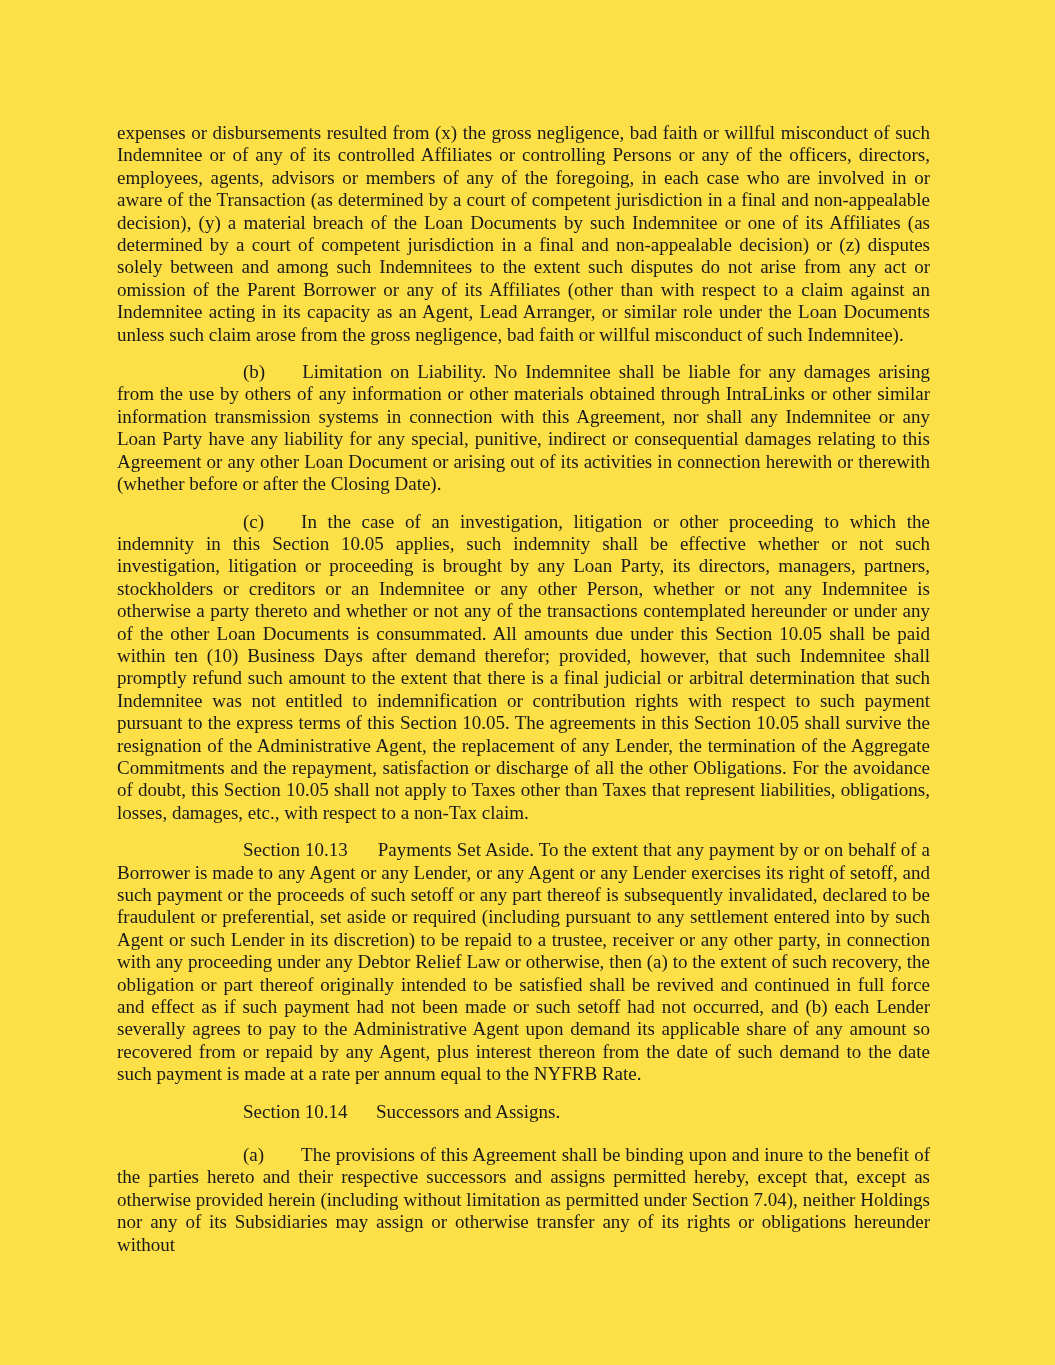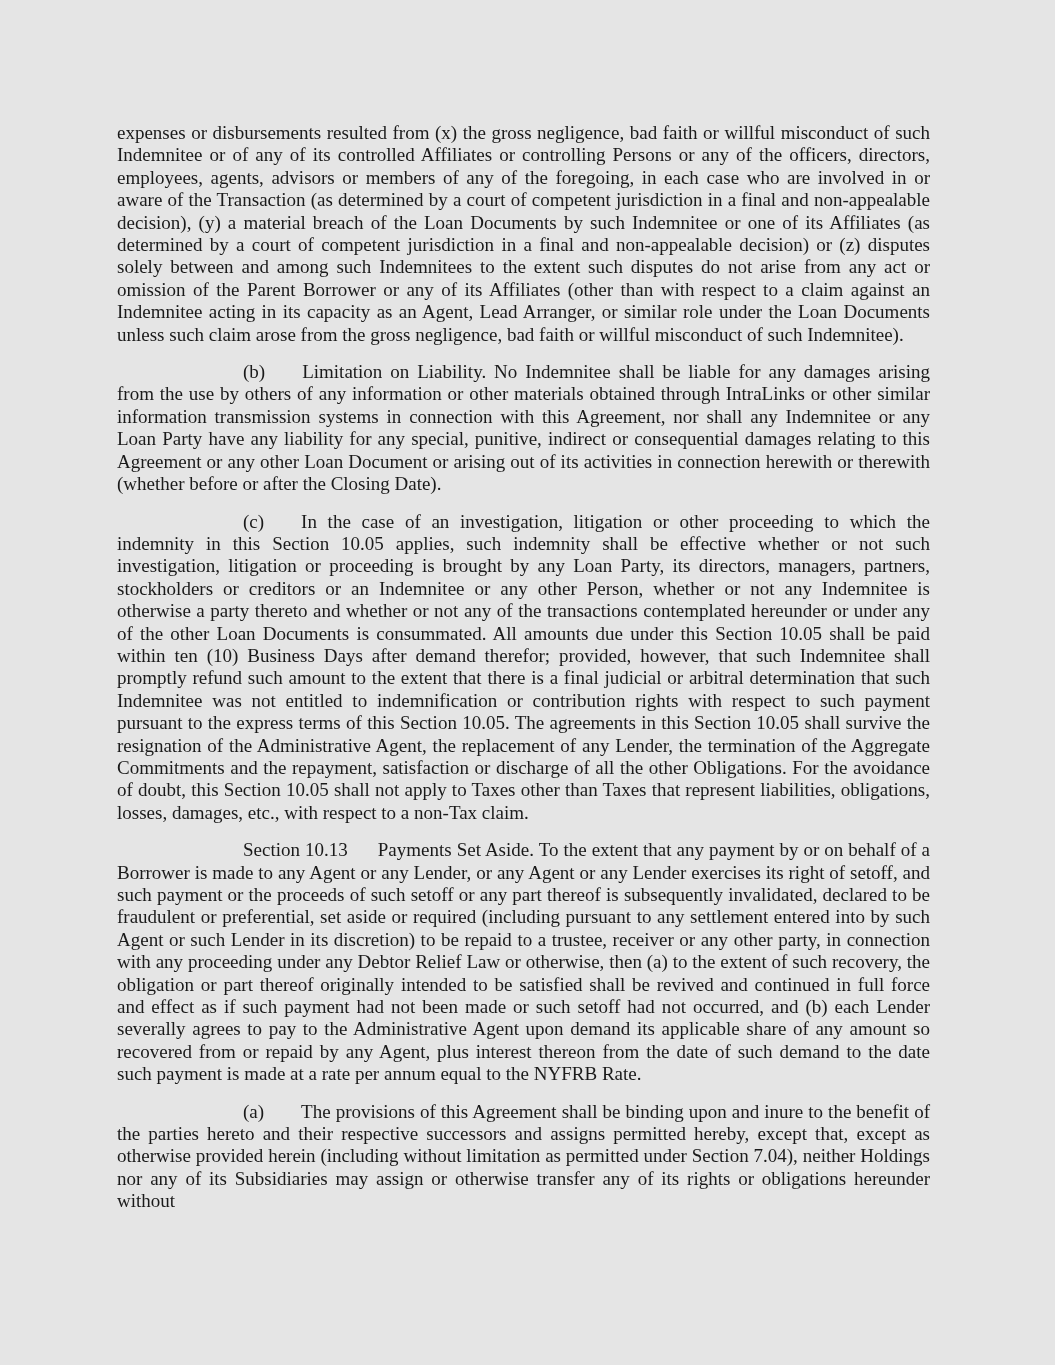--- a/index.html
+++ b/index.html
@@ -5,21 +5,21 @@
   html, body {
     margin: 0;
     padding: 0;
     background: #ffffff;
   }
   .page {
     position: relative;
     width: 1055px;
     height: 1365px;
     box-sizing: border-box;
-    background: #e5e5e5;
+    background: #fde047;
     padding: 122px 125px 0 117px;
     font-family: "Liberation Serif", serif;
     font-size: 19px;
     line-height: 22.4px;
     color: #1a1a1a;
     text-align: justify;
     overflow: hidden;
   }
   .para {
     margin: 0 0 15px 0;
@@ -43,16 +43,17 @@
 <div class="page">
 
   <p class="para"><span>expenses or disbursements resulted from (x) the gross negligence, bad faith or willful misconduct of such Indemnitee or of any of its controlled Affiliates or controlling Persons or any of the officers, directors, employees, agents, advisors or members of any of the foregoing, in each case who are involved in or aware of the Transaction (as determined by a court of competent jurisdiction in a final and non-appealable decision), (y) a material breach of the Loan Documents by such Indemnitee or one of its Affiliates (as determined by a court of competent jurisdiction in a final and non-appealable decision) or (z) disputes solely between and among such Indemnitees to the extent such disputes do not arise from any act or omission of the Parent Borrower or any of its Affiliates (other than with respect to a claim against an Indemnitee acting in its capacity as an Agent, Lead Arranger, or similar role under the Loan Documents unless such claim arose from the gross negligence, bad faith or willful misconduct of such Indemnitee).</span></p>
 
   <p class="para indent"><span>(b)</span><span class="tab"></span><span class="u">Limitation on Liability.</span><span> No Indemnitee shall be liable for any damages arising from the use by others of any information or other materials obtained through IntraLinks or other similar information transmission systems in connection with this Agreement, nor shall any Indemnitee or any Loan Party have any liability for any special, punitive, indirect or consequential damages relating to this Agreement or any other Loan Document or arising out of its activities in connection herewith or therewith (whether before or after the Closing Date).</span></p>
 
   <p class="para indent"><span>(c)</span><span class="tab"></span><span>In the case of an investigation, litigation or other proceeding to which the indemnity in this Section 10.05 applies, such indemnity shall be effective whether or not such investigation, litigation or proceeding is brought by any Loan Party, its directors, managers, partners, stockholders or creditors or an Indemnitee or any other Person, whether or not any Indemnitee is otherwise a party thereto and whether or not any of the transactions contemplated hereunder or under any of the other Loan Documents is consummated.  All amounts due under this Section 10.05 shall be paid within ten (10) Business Days after demand therefor; provided, however, that such Indemnitee shall promptly refund such amount to the extent that there is a final judicial or arbitral determination that such Indemnitee was not entitled to indemnification or contribution rights with respect to such payment pursuant to the express terms of this Section 10.05.  The agreements in this Section 10.05 shall survive the resignation of the Administrative Agent, the replacement of any Lender, the termination of the Aggregate Commitments and the repayment, satisfaction or discharge of all the other Obligations.  For the avoidance of doubt, this Section 10.05 shall not apply to Taxes other than Taxes that represent liabilities, obligations, losses, damages, etc., with respect to a non-Tax claim.</span></p>
 
   <p class="para indent"><span class="u">Section 10.13&nbsp;&nbsp;&nbsp;&nbsp;&nbsp;&nbsp;Payments Set Aside</span><span>.  To the extent that any payment by or on behalf of a Borrower is made to any Agent or any Lender, or any Agent or any Lender exercises its right of setoff, and such payment or the proceeds of such setoff or any part thereof is subsequently invalidated, declared to be fraudulent or preferential, set aside or required (including pursuant to any settlement entered into by such Agent or such Lender in its discretion) to be repaid to a trustee, receiver or any other party, in connection with any proceeding under any Debtor Relief Law or otherwise, then (a) to the extent of such recovery, the obligation or part thereof originally intended to be satisfied shall be revived and continued in full force and effect as if such payment had not been made or such setoff had not occurred, and (b) each Lender severally agrees to pay to the Administrative Agent upon demand its applicable share of any amount so recovered from or repaid by any Agent, plus interest thereon from the date of such demand to the date such payment is made at a rate per annum equal to the NYFRB Rate.</span></p>
 
+  <p class="para indent heading-para"><span class="u">Section 10.14&nbsp;&nbsp;&nbsp;&nbsp;&nbsp;&nbsp;Successors and Assigns</span><span>.</span></p>
 
   <p class="para indent"><span>(a)</span><span class="tab"></span><span>The provisions of this Agreement shall be binding upon and inure to the benefit of the parties hereto and their respective successors and assigns permitted hereby, except that, except as otherwise provided herein (including without limitation as permitted under </span><span class="u">Section 7.04</span><span>), neither Holdings nor any of its Subsidiaries may assign or otherwise transfer any of its rights or obligations hereunder without</span></p>
 
 </div>
 
 </body></html>

